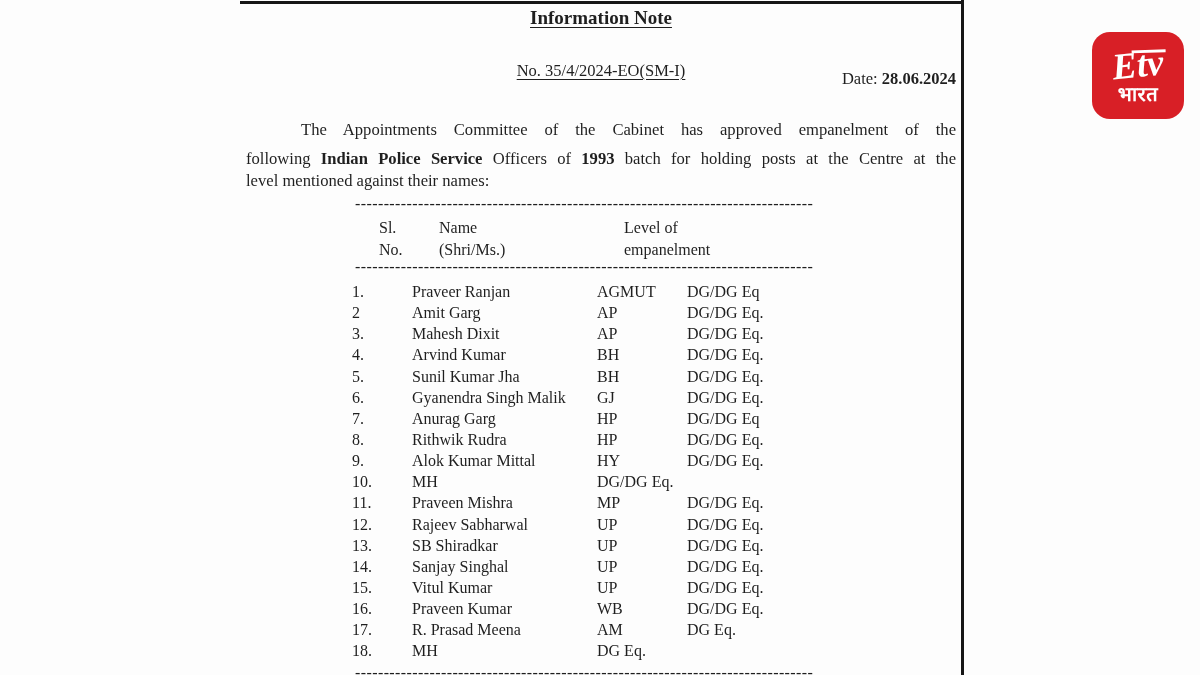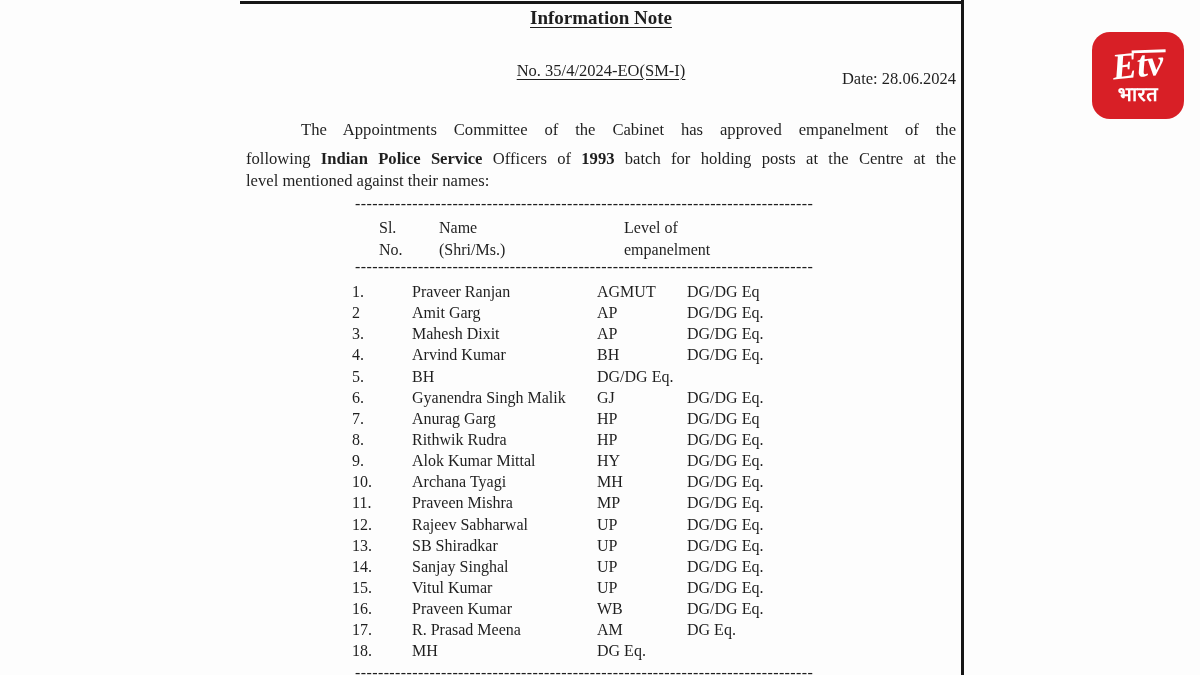--- a/index.html
+++ b/index.html
@@ -16,21 +16,21 @@
   .top-border { position: absolute; left: 240px; top: 1px; width: 724px; height: 3px; background: #161616; }
   .right-border { position: absolute; left: 961px; top: 0; width: 3px; height: 675px; background: #161616; }
 
   
   .doc-title { position: absolute; left: 240px; top: 7px; width: 722px; text-align: center;
                font-size: 19px; font-weight: bold; }
   .doc-title span { text-decoration: underline; text-underline-offset: 3px; }
   .ref-no { position: absolute; left: 240px; top: 49px; width: 722px; text-align: center; font-size: 16.5px; margin-top: 12px; }
   .ref-no span { text-decoration: underline; text-underline-offset: 3px; }
   .date-line { position: absolute; left: 240px; top: 69px; width: 716px; text-align: right; font-size: 16.5px; }
-  .date-line .bold { font-weight: normal; }
+  .date-line .bold { font-weight: bold; }
 
   
   .para { position: absolute; left: 246px; top: 111px; width: 710px; font-size: 16.6px; line-height: 21.3px; }
   .para .jline { text-align: justify; text-align-last: justify; margin-top: 8px; }
   .para .l1 { text-indent: 55px; }
   .para .bold { font-weight: bold; }
 
   
   .dash { position: absolute; left: 355px; width: 458px; height: 14px; line-height: 12px;
           overflow: hidden; white-space: nowrap; font-size: 16px; letter-spacing: 0.4px; }
@@ -123,20 +123,21 @@
 
     <div class="t-row">
       <span>4.</span>
       <span>Arvind Kumar</span>
       <span>BH</span>
       <span>DG/DG Eq.</span>
     </div>
 
     <div class="t-row">
       <span>5.</span>
+      <span>Sunil Kumar Jha</span>
       <span>BH</span>
       <span>DG/DG Eq.</span>
     </div>
 
     <div class="t-row">
       <span>6.</span>
       <span>Gyanendra Singh Malik</span>
       <span>GJ</span>
       <span>DG/DG Eq.</span>
     </div>
@@ -157,21 +158,20 @@
 
     <div class="t-row">
       <span>9.</span>
       <span>Alok Kumar Mittal</span>
       <span>HY</span>
       <span>DG/DG Eq.</span>
     </div>
 
     <div class="t-row">
       <span>10.</span>
-      <span>Archana Tyagi</span>
       <span>MH</span>
       <span>DG/DG Eq.</span>
     </div>
 
     <div class="t-row">
       <span>11.</span>
       <span>Praveen Mishra</span>
       <span>MP</span>
       <span>DG/DG Eq.</span>
     </div>

